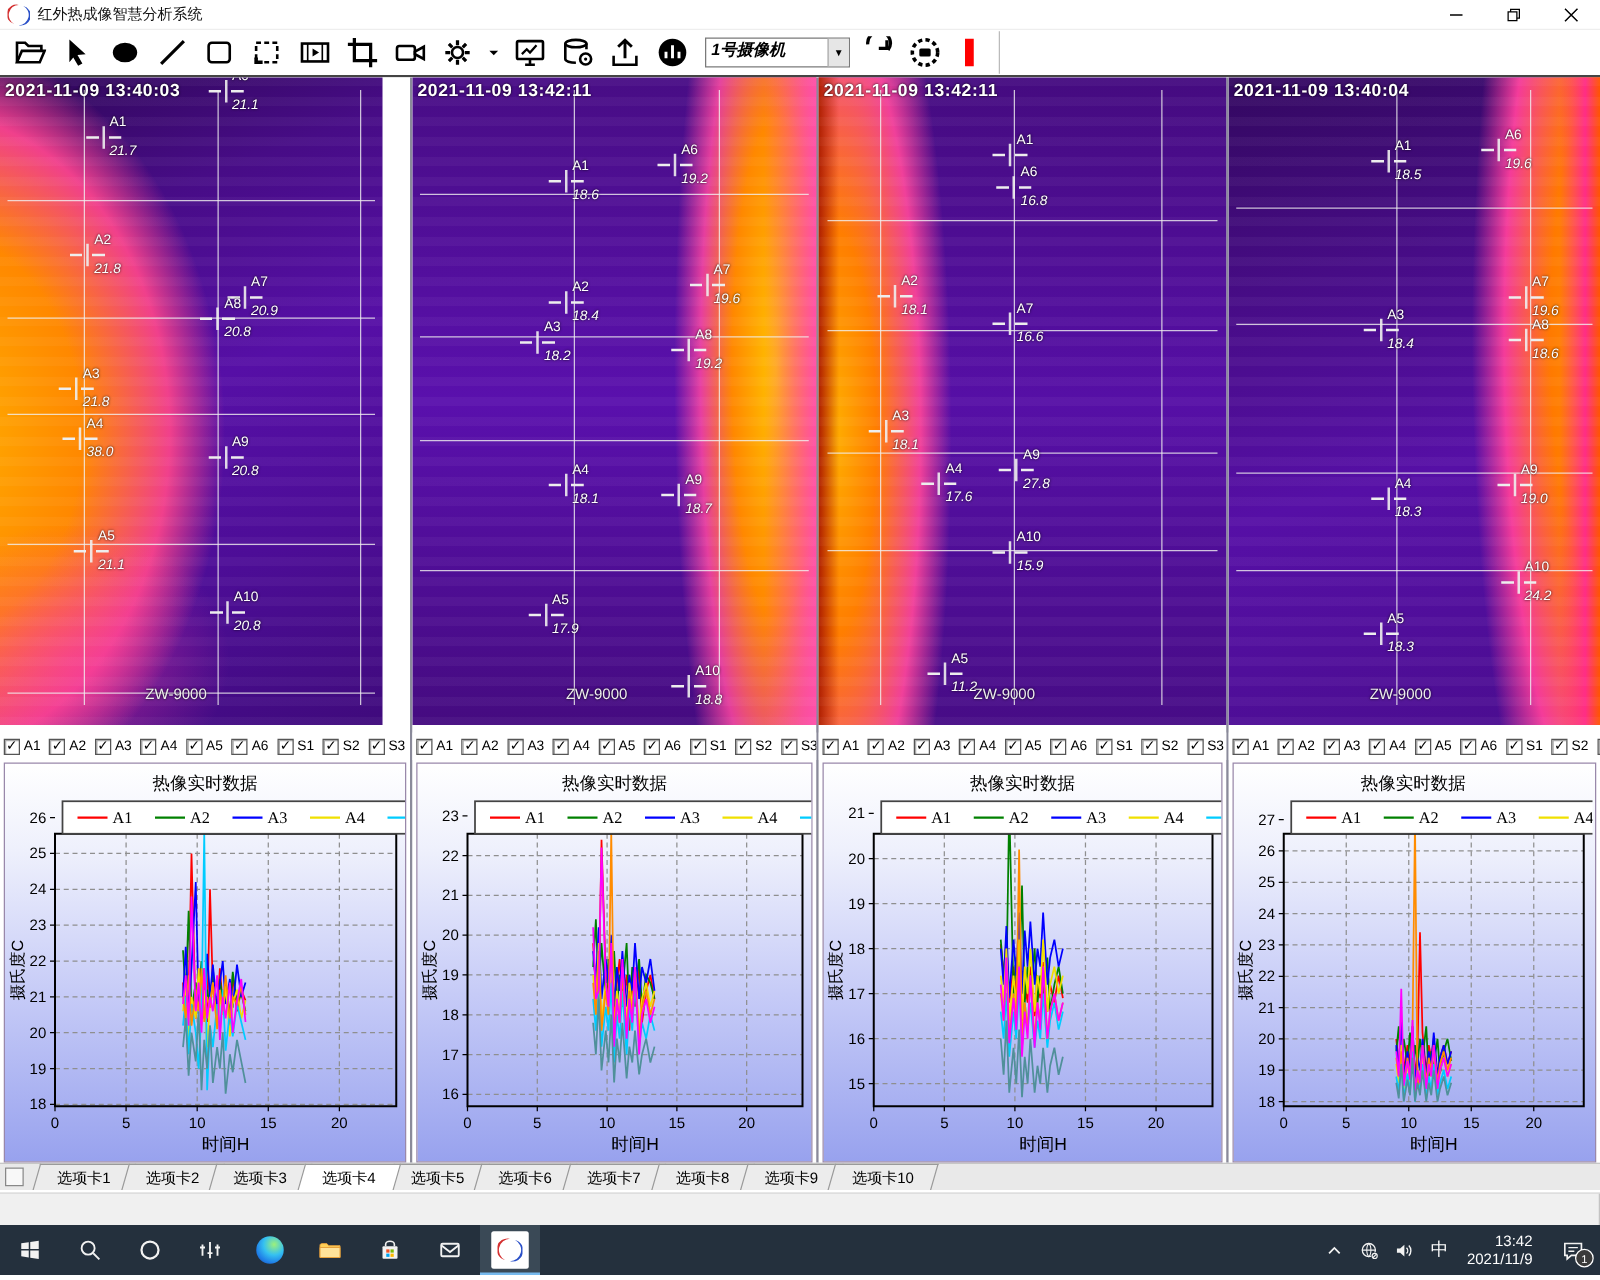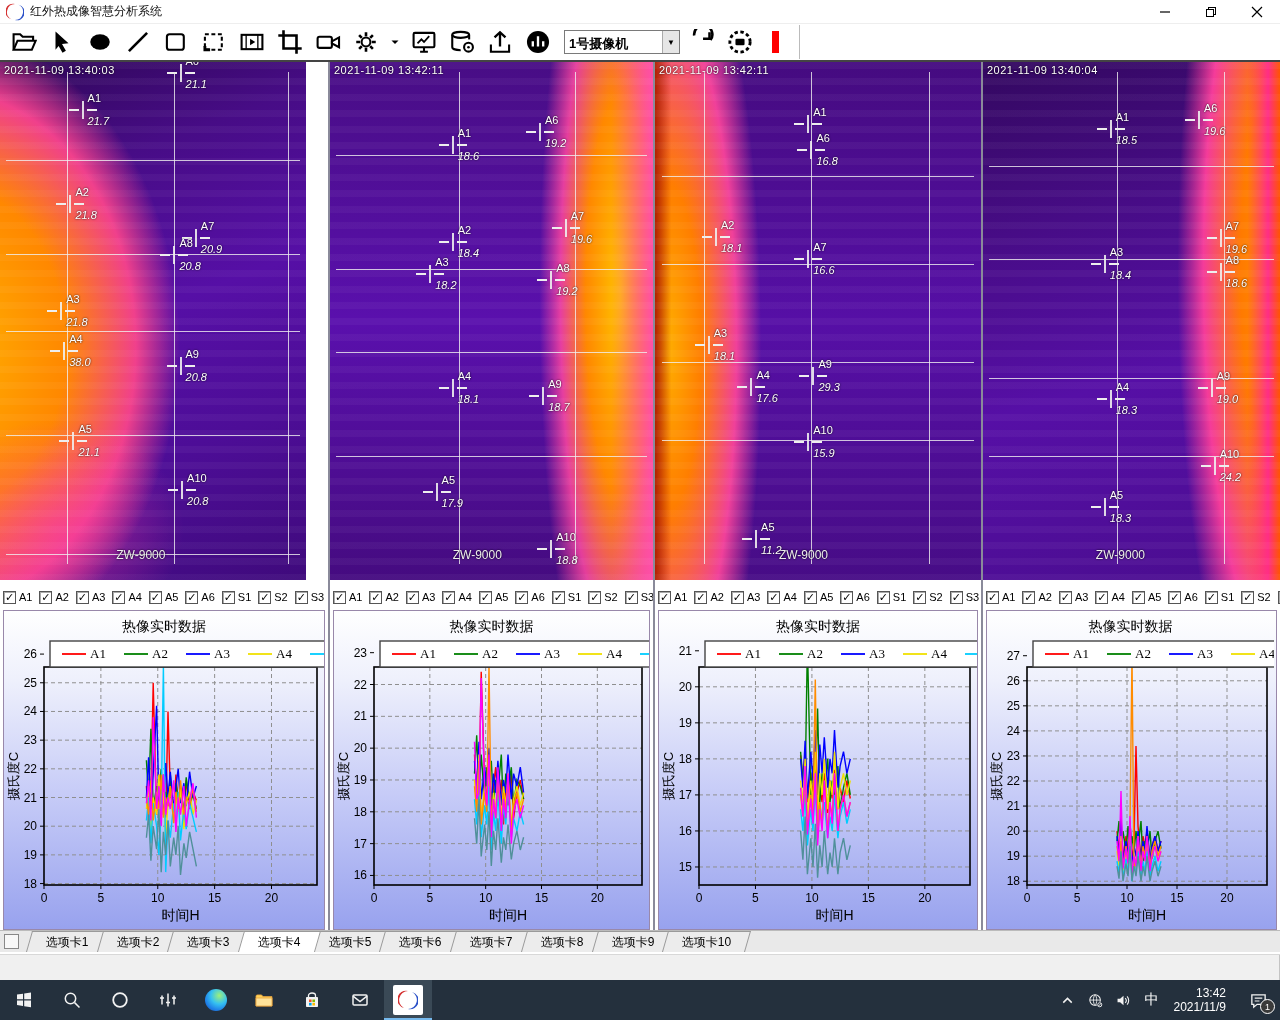--- a/index.html
+++ b/index.html
@@ -10,21 +10,21 @@
   #titlebar { height:24px; background:#fff; display:flex; align-items:center; padding-left:6px; border-bottom:1px solid #eee; }
   #titlebar .app-ico { width:18px; height:18px; margin-right:6px; display:inline-flex; }
   #titlebar .title { font-size:12px; color:#111; flex:0 0 auto; }
   #titlebar .spacer { flex:1; }
   .wc { width:46px; height:24px; display:flex; align-items:center; justify-content:center; color:#111; font-size:13px; }
   
   #toolbar { height:38px; background:#fff; border-bottom:2px solid #444; display:flex; align-items:center; padding-left:8px; gap:6px; }
   .tbtn { width:32px; height:30px; display:flex; align-items:center; justify-content:center; }
   .tbtn svg { width:26px; height:26px; }
   .tb-dd { width:14px; height:30px; display:flex; align-items:center; justify-content:center; font-size:8px; color:#000; }
-  .combo { width:116px; height:24px; border:1px solid #7a7a7a; background:#fff; display:flex; align-items:flex-end; margin-left:4px; }
+  .combo { width:116px; height:24px; border:1px solid #7a7a7a; background:#fff; display:flex; align-items:flex-start; margin-left:4px;font-style:italic; }
   .combo .cval { flex:1; font-size:13px; font-weight:bold; padding-left:4px; color:#000; white-space:nowrap; overflow:hidden; }
   .combo .cbtn { width:17px; height:22px; background:#e6e6e6; border-left:1px solid #aaa; font-size:8px; display:flex; align-items:center; justify-content:center; }
   .redbar { width:7px; height:22px; background:#f00; margin-left:10px; }
   .tb-sep { width:1px; height:34px; background:#bbb; margin-left:14px; }
 
   
   #main { display:flex; background:#fff; }
   .col { position:relative; background:#fff; border-right:2px solid #8a8a9a; }
   .col:last-child { border-right:none; }
   .thermal { position:relative; height:518px; overflow:hidden; cursor:crosshair; }
@@ -43,21 +43,21 @@
       linear-gradient(to right,#b02000 0%, rgba(176,32,0,0) 5%),
       radial-gradient(42% 130% at 4% 55%, #ffae00 0%, #ff7e00 24%, #f0409a 50%, rgba(140,25,170,0) 68%),
       linear-gradient(180deg,#450b80 0%,#560fa6 50%,#470c86 100%); }
   .thermal-3 { width:100%;
     background:
       linear-gradient(to left,#ff5500 0%, #ff2d86 4%, rgba(255,45,134,0) 11%),
       radial-gradient(48% 130% at 102% 40%, #ff9800 0%, #ff7a00 32%, #f43b9a 58%, rgba(150,30,180,0) 76%),
       linear-gradient(165deg,#330860 0%,#470c86 30%,#560fa6 60%,#4a0d8f 100%); }
   .thermal::after { content:""; position:absolute; inset:0;
       background:repeating-linear-gradient(180deg, rgba(255,255,255,.04) 0 7px, transparent 7px 16px); }
-  .ts { position:absolute; left:4px; top:2px; color:#fff; font-size:11px; font-weight:normal;
+  .ts { position:absolute; left:4px; top:2px; color:#fff; font-size:14px; font-weight:bold;
         text-shadow:0 0 2px #000; z-index:5; letter-spacing:.5px; }
   .wm { position:absolute; left:38%; bottom:3.5%; color:#eee; font-size:12px; text-shadow:0 0 2px #000; z-index:5; }
   .gl-v { position:absolute; top:2%; bottom:3%; width:1px; background:rgba(240,240,240,.8); z-index:2; }
   .gl-h { position:absolute; left:2%; right:2%; height:1px; background:rgba(240,240,240,.8); z-index:2; }
   .pt { position:absolute; z-index:6; width:0; height:0; }
   .ch-h { position:absolute; left:-14px; top:-1px; width:28px; height:2px;
         background:linear-gradient(to right,#eee 10px, transparent 10px 18px, #eee 18px); }
   .ch-v { position:absolute; left:-1px; top:-9px; width:2px; height:18px; background:#eee; opacity:.9; }
   .pt .lbl { position:absolute; left:5px; top:-18px; color:#fff; font-size:11px; text-shadow:0 0 2px #000; white-space:nowrap; }
   .pt .val { position:absolute; left:5px; top:5px; color:#fff; font-size:11px; text-shadow:0 0 2px #000; white-space:nowrap;font-style:italic; }
@@ -604,21 +604,21 @@
         <div class="pt" style="left: 29.6%; top: 62.7%;">
           <span class="ch-h"></span>
       <span class="ch-v"></span>
       <span class="lbl">A4</span>
           <span class="val">17.6</span>
         </div>
         <div class="pt" style="left: 48.6%; top: 60.6%;">
           <span class="ch-h"></span>
       <span class="ch-v"></span>
       <span class="lbl">A9</span>
-          <span class="val">29.3</span>
+          <span class="val">27.8</span>
         </div>
         <div class="pt" style="left: 47%; top: 73.4%;">
           <span class="ch-h"></span>
       <span class="ch-v"></span>
       <span class="lbl">A10</span>
           <span class="val">15.9</span>
         </div>
         <div class="pt" style="left: 31%; top: 92%;">
           <span class="ch-h"></span>
       <span class="ch-v"></span>

